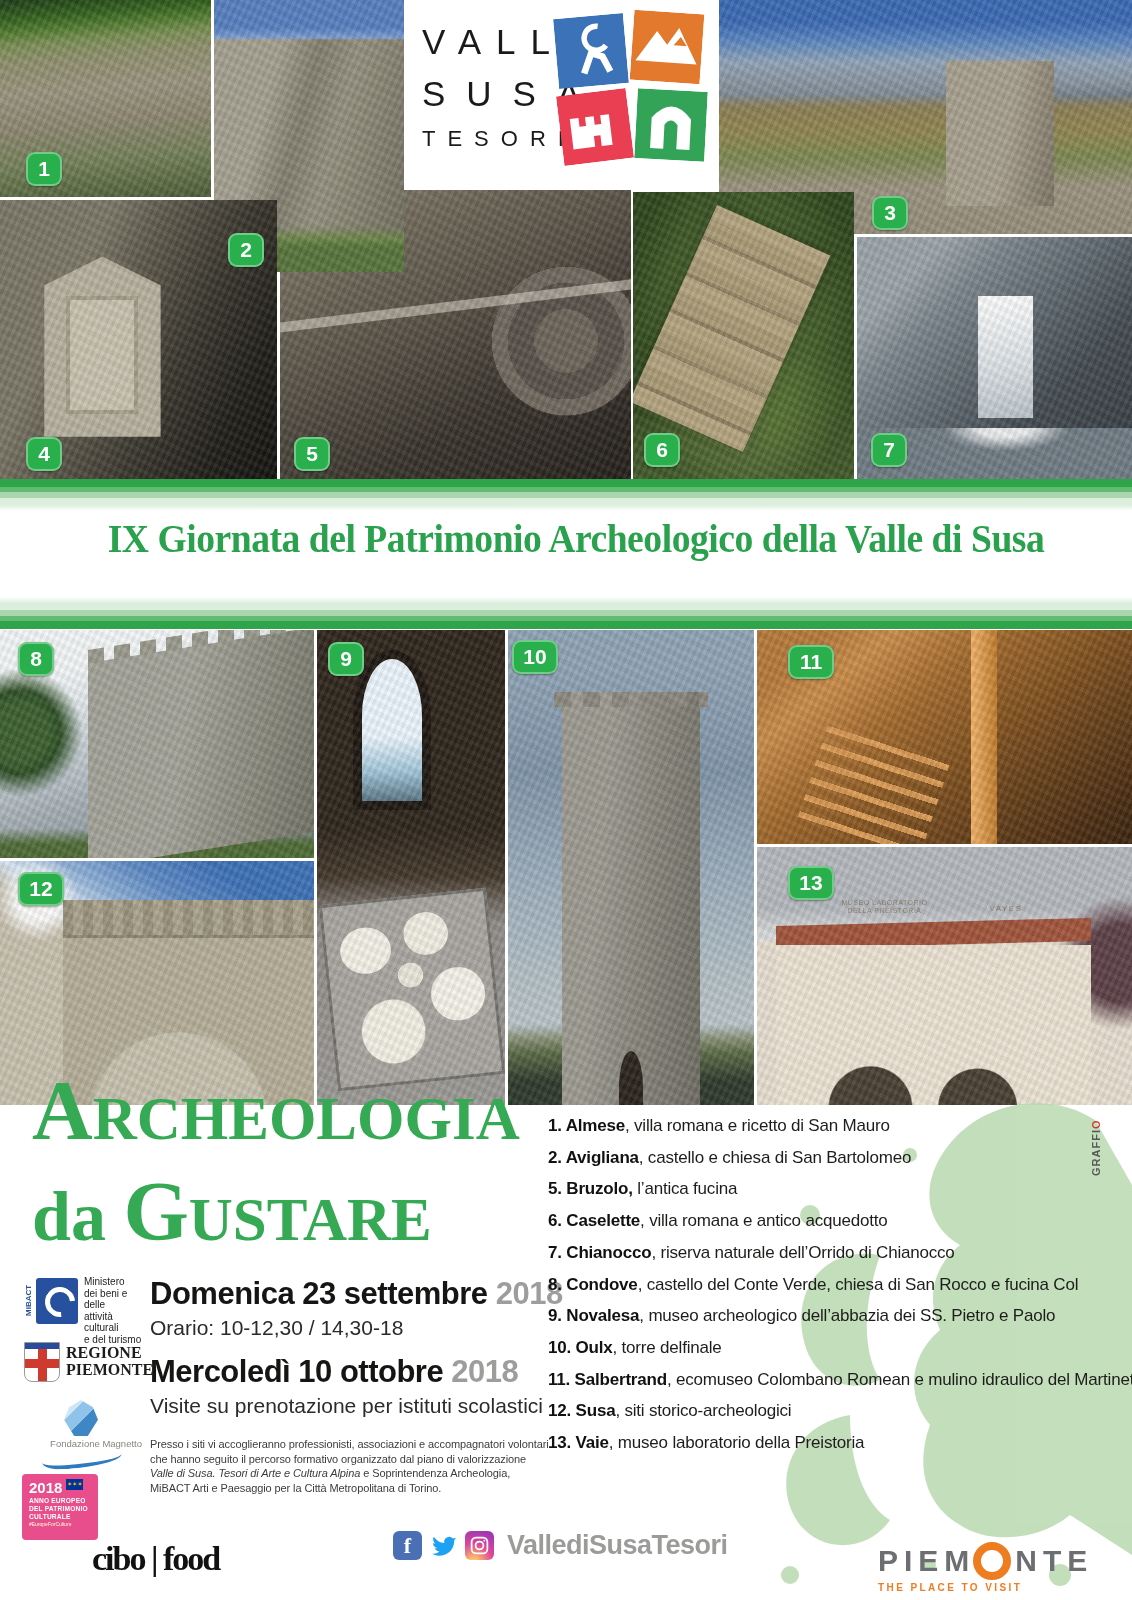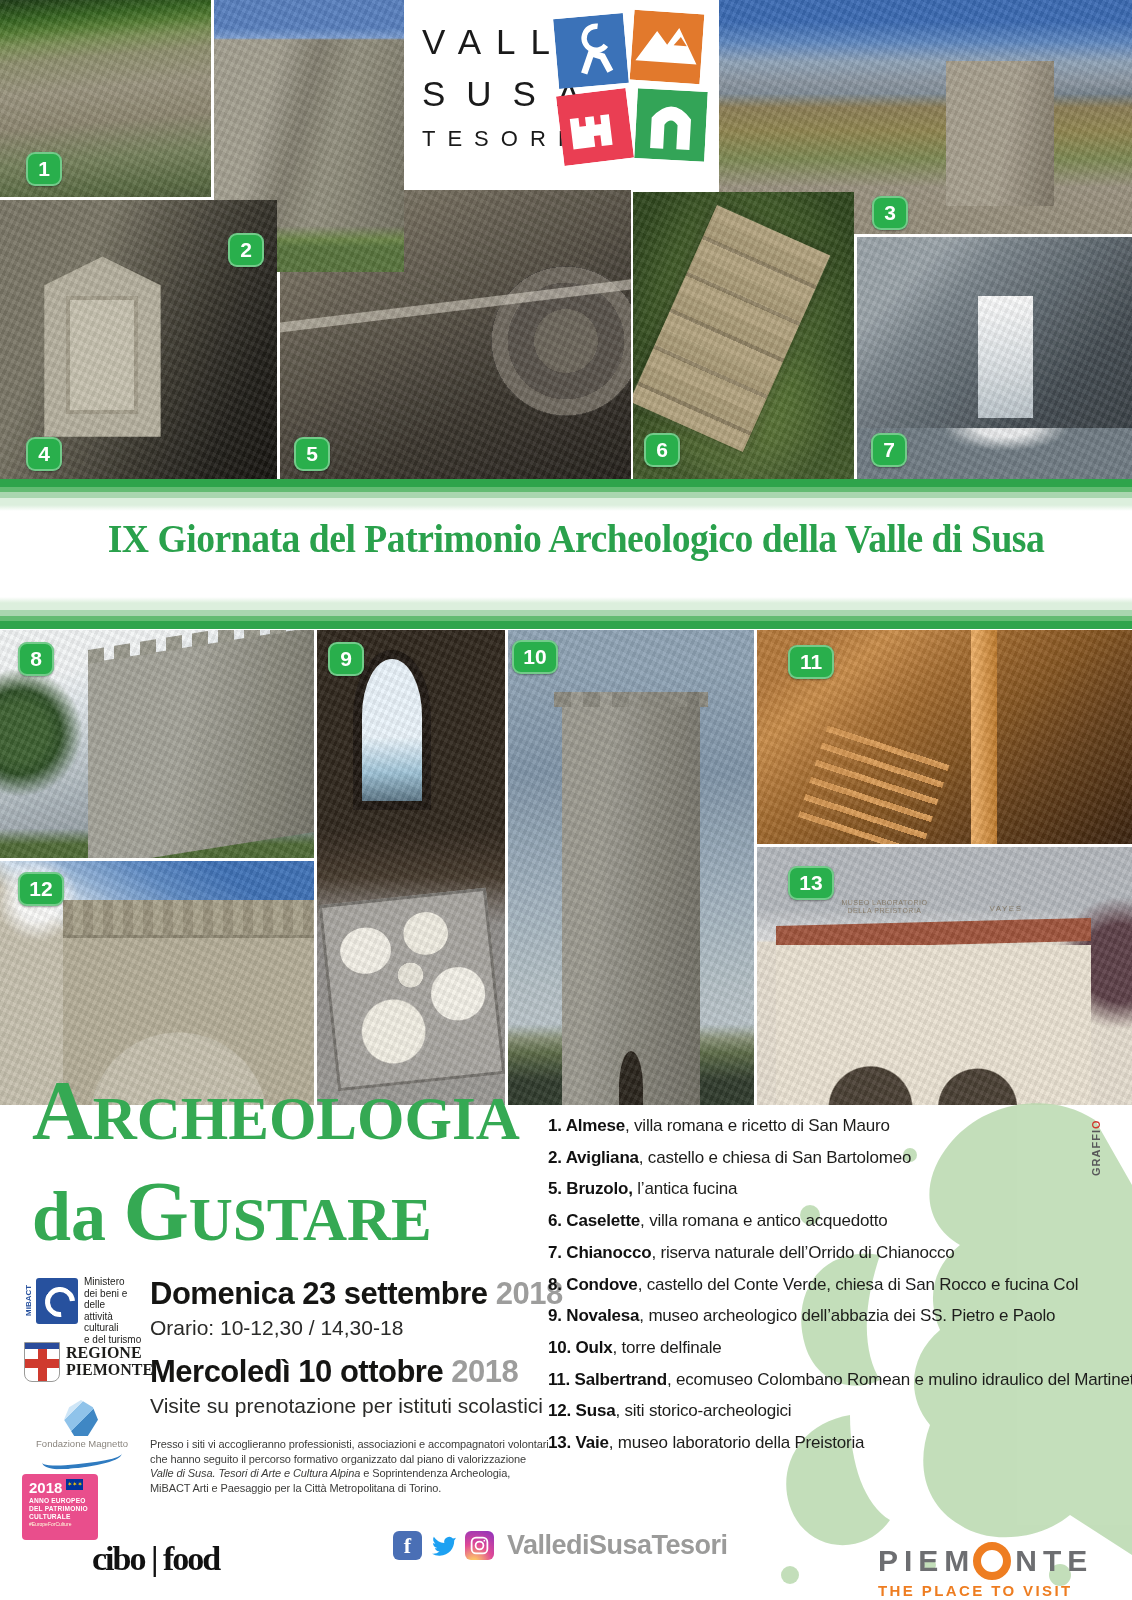--- a/index.html
+++ b/index.html
@@ -138,21 +138,21 @@
   .mibact .sigle{position:absolute;left:2px;top:40px;font-size:8px;color:#27519e;font-weight:bold;
     transform:rotate(-90deg);transform-origin:left top;}
   .mibact .txt{position:absolute;left:62px;top:0;font-size:10px;line-height:11.5px;color:#1d1d1b;white-space:pre-line;}
   .regione{position:relative;height:52px;margin-top:6px;}
   .regione .shield{position:absolute;left:2px;top:2px;width:34px;height:38px;border:1px solid #9a9a98;border-radius:0 0 8px 8px;
     background:linear-gradient(#2a4b9b 0 6px,rgba(0,0,0,0) 6px),
       linear-gradient(#cf3a2e,#cf3a2e) 50% 0/9px 100% no-repeat,
       linear-gradient(#cf3a2e,#cf3a2e) 0 55%/100% 9px no-repeat,#fff;}
   .regione .txt{position:absolute;left:44px;top:4px;font-family:"Liberation Serif",serif;
     font-size:16px;line-height:17px;font-weight:bold;color:#1d1d1b;white-space:pre-line;}
-  .magnetto{position:relative;height:64px;margin-top:8px;text-align:center;}
+  .magnetto{position:relative;height:64px;margin-top:8px;text-align:right;}
   .magnetto .crystal{position:absolute;left:42px;top:0;width:34px;height:36px;
     background:linear-gradient(135deg,#cfe6f7 0 30%,#8fc3ea 30% 55%,#3f87c4 55% 100%);
     clip-path:polygon(50% 0,85% 20%,100% 55%,70% 100%,30% 100%,0 55%,15% 20%);}
   .magnetto .lbl{position:absolute;left:0;top:38px;width:120px;font-size:9.5px;color:#8a857e;}
   .magnetto .swoosh{position:absolute;left:20px;top:52px;width:80px;height:12px;
     border-bottom:4px solid #2f7bc0;border-radius:0 0 100% 40%/0 0 100% 70%;transform:rotate(-4deg);}
   .anno{position:relative;margin-top:10px;width:76px;height:66px;background:#E94E8C;border-radius:4px;
     color:#fff;padding:5px 0 0 7px;box-sizing:border-box;}
   .anno .yr{font-size:15px;font-weight:bold;display:inline-block;}
   .anno .flag{display:inline-block;width:17px;height:11px;background:#039;vertical-align:top;margin-left:4px;
@@ -174,21 +174,21 @@
   .tw{background:rgba(0,0,0,0);}
   .ig{background:radial-gradient(circle at 30% 110%,#fdc468 10%,#df4996 50%,#9b36b7 90%);}
   .handle{font-size:27px;font-weight:bold;color:#9b9b9a;letter-spacing:-.5px;margin-left:6px;}
   .infoline{position:absolute;left:393px;top:1572px;color:#8F8F8E;z-index:2;}
   .infoline .lbl{font-style:italic;font-size:19px;}
   .infoline .val{font-weight:bold;font-size:21px;letter-spacing:-.3px;}
   .piemonte{position:absolute;left:878px;top:1542px;z-index:2;}
   .piemonte .row{display:flex;align-items:center;}
   .pletters{font-size:30px;font-weight:bold;color:#6d6e71;letter-spacing:6px;}
   .pring{width:22px;height:22px;border:8px solid #EE7D21;border-radius:50%;margin:0 4px 0 -2px;}
-  .ptag{font-size:15px;font-weight:bold;color:#EE7D21;letter-spacing:2.4px;margin-top:2px;}
+  .ptag{font-size:10px;font-weight:bold;color:#EE7D21;letter-spacing:2.4px;margin-top:2px;}
 </style>
 </head>
 <body>
 
 <div id="poster">
 
   <div class="ph p1"></div>
   <div class="ph p5">
     <div class="shape wheel"></div>
     <div class="shape beam"></div>

